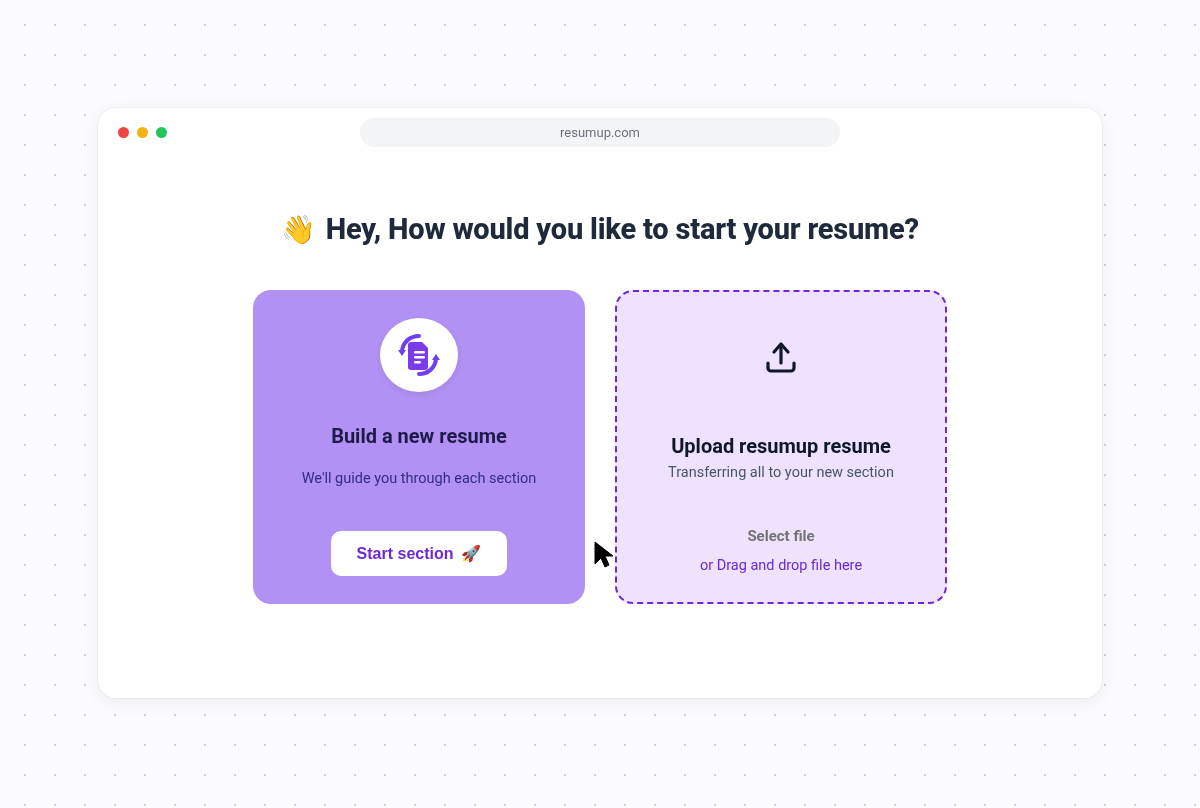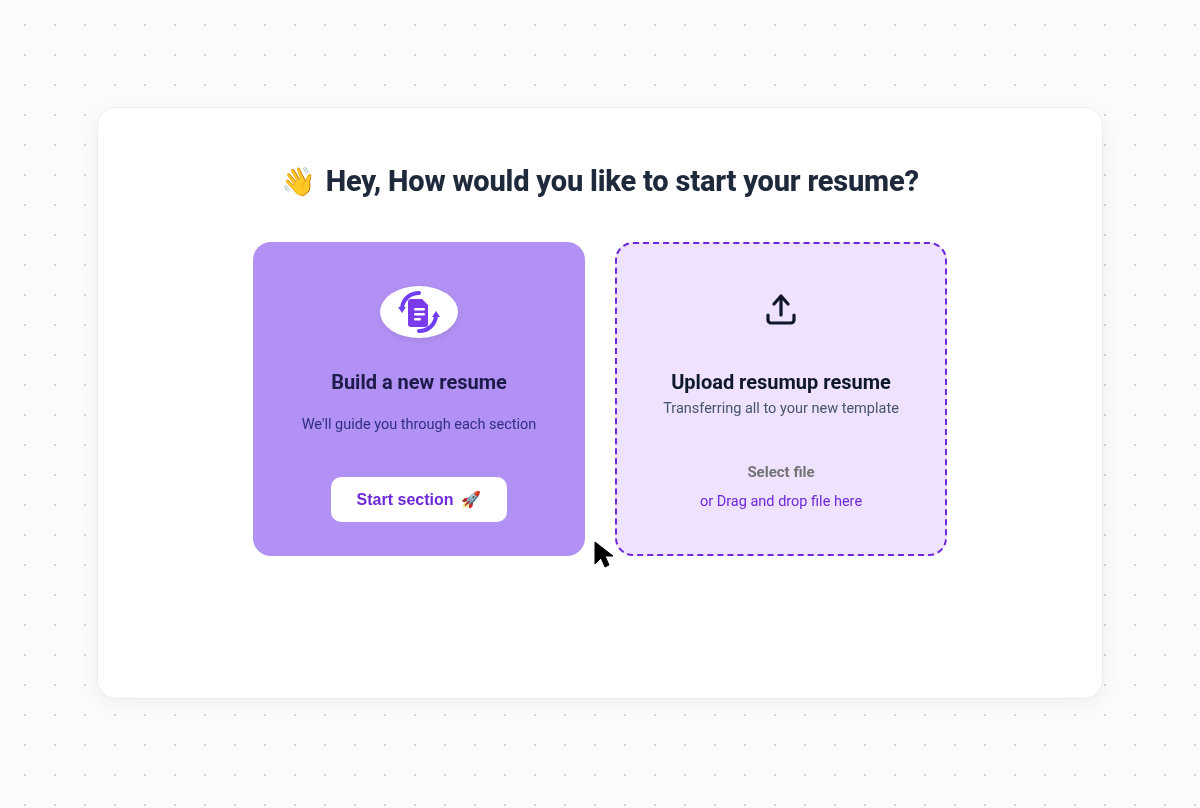--- a/index.html
+++ b/index.html
@@ -55,21 +55,21 @@
   }
   .wave { font-size: 28px; }
   .cards {
     margin-top: 44px;
     display: flex; justify-content: center; gap: 30px;
   }
   .card {
     width: 332px; height: 314px;
     border-radius: 18px;
     display: flex; flex-direction: column; align-items: center;
-    padding: 44px 22px;
+    padding: 28px 22px;
   }
   .card.build {
     background: #b191f3;
   }
   .card.upload {
     background: #eee2ff;
     border: 2px dashed #6d28d9;
   }
   .circle-icon {
     width: 78px; height: 78px;
@@ -129,20 +129,30 @@
     top: 432px;          
     left: 495px;
     pointer-events: none;
   }
 </style>
 </head>
 <body>
 
 <div class="window">
 
+  <div class="titlebar">
+    <div class="traffic">
+      <div class="dot red"></div>
+      <div class="dot yellow"></div>
+      <div class="dot green"></div>
+    </div>
+    <div class="addr">
+      <span>resumup.com</span>
+    </div>
+  </div>
 
   <div class="content">
 
     <h1 class="heading">
       <span class="wave">👋</span>
       <span>Hey, How would you like to start your resume?</span>
     </h1>
 
     <div class="cards">
 
@@ -169,21 +179,21 @@
 
       <div class="card upload">
         <div class="upload-icon-wrap">
           <svg width="40" height="40" viewBox="0 0 40 40">
             <path d="M20 26 V8" stroke="#0f172a" stroke-width="3.2" stroke-linecap="round" fill="none"></path>
             <path d="M13 15 L20 7 L27 15" stroke="#0f172a" stroke-width="3.2" stroke-linecap="round" stroke-linejoin="round" fill="none"></path>
             <path d="M7 26 v5 a3 3 0 0 0 3 3 h20 a3 3 0 0 0 3 -3 v-5" stroke="#0f172a" stroke-width="3.2" stroke-linecap="round" fill="none"></path>
           </svg>
         </div>
         <div class="card-title">Upload resumup resume</div>
-        <div class="card-sub">Transferring all to your new template</div>
+        <div class="card-sub">Transferring all to your new section</div>
         <div class="select-file">Select file</div>
         <div class="drop-text">or Drag and drop file here</div>
       </div>
 
     </div>
   </div>
 
   <div class="cursor">
     <svg width="24" height="30" viewBox="0 0 24 30">
       <path d="M2 2 L2 24 L8 18 L12 27 L16 25 L12 16 L20 16 Z" fill="#000"></path>

